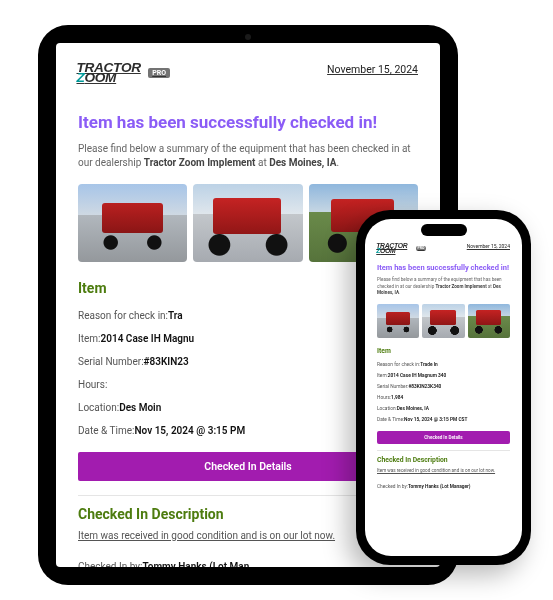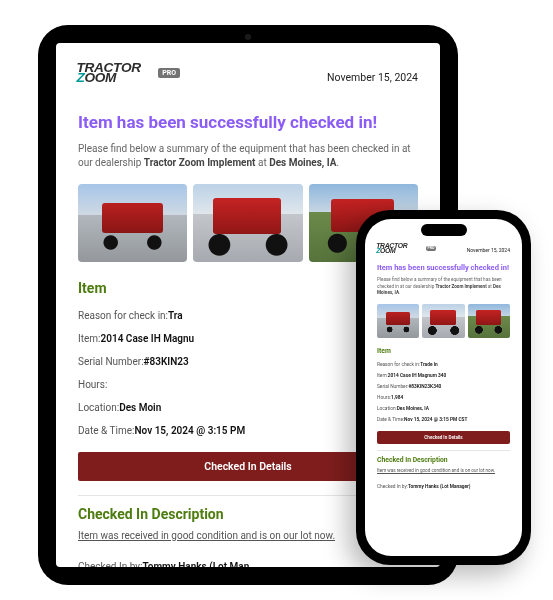--- a/index.html
+++ b/index.html
@@ -36,22 +36,23 @@
     border-radius: 4px;
     overflow: hidden;
     padding: 20px 22px;
     font-size: 11px;
     color: #333;
   }
 
   .t-header {
     display: flex;
     justify-content: space-between;
-    align-items: flex-end;
+    align-items: flex-start;
     margin-bottom: 28px;
+    text-decoration: underline;
   }
   .logo {
     display: flex;
     align-items: center;
     gap: 3px;
   }
   .logo-text {
     font-family: Arial, sans-serif;
     font-weight: 700;
     font-style: italic;
@@ -62,21 +63,21 @@
     transform: scaleX(1.05);
   }
   .logo-text .z { color: #009999; }
   .logo-badge {
     background: #737373;
     color: #fff;
     font-size: 7px;
     font-weight: 700;
     padding: 1px 4px;
     border-radius: 2px;
-    margin-left: 16px;
+    margin-left: 6px;
   }
   .t-date { font-size: 10.5px; color: #222; }
 
   .t-title {
     font-size: 17px;
     font-weight: 700;
     color: #8b5cf6;
     margin-bottom: 10px;
   }
   .t-intro {
@@ -138,21 +139,21 @@
     display: flex;
     justify-content: flex-start;
     padding: 6px 0;
     font-size: 10px;
   }
   .row .label { color: #555; }
   .row .value { color: #111; font-weight: 600; text-align: right; }
 
   .cta {
     margin: 10px 0 14px;
-    background: #7f1d1d;
+    background: #a21caf;
     color: #fff;
     text-align: center;
     padding: 8px;
     font-size: 10.5px;
     font-weight: 600;
     border-radius: 2px;
   }
   hr.sep { border: none; border-top: 1px solid #e5e5e5; margin: 10px 0; }
 
   .desc-text { font-size: 10px; color: #555; margin-bottom: 14px; text-decoration: underline; }

